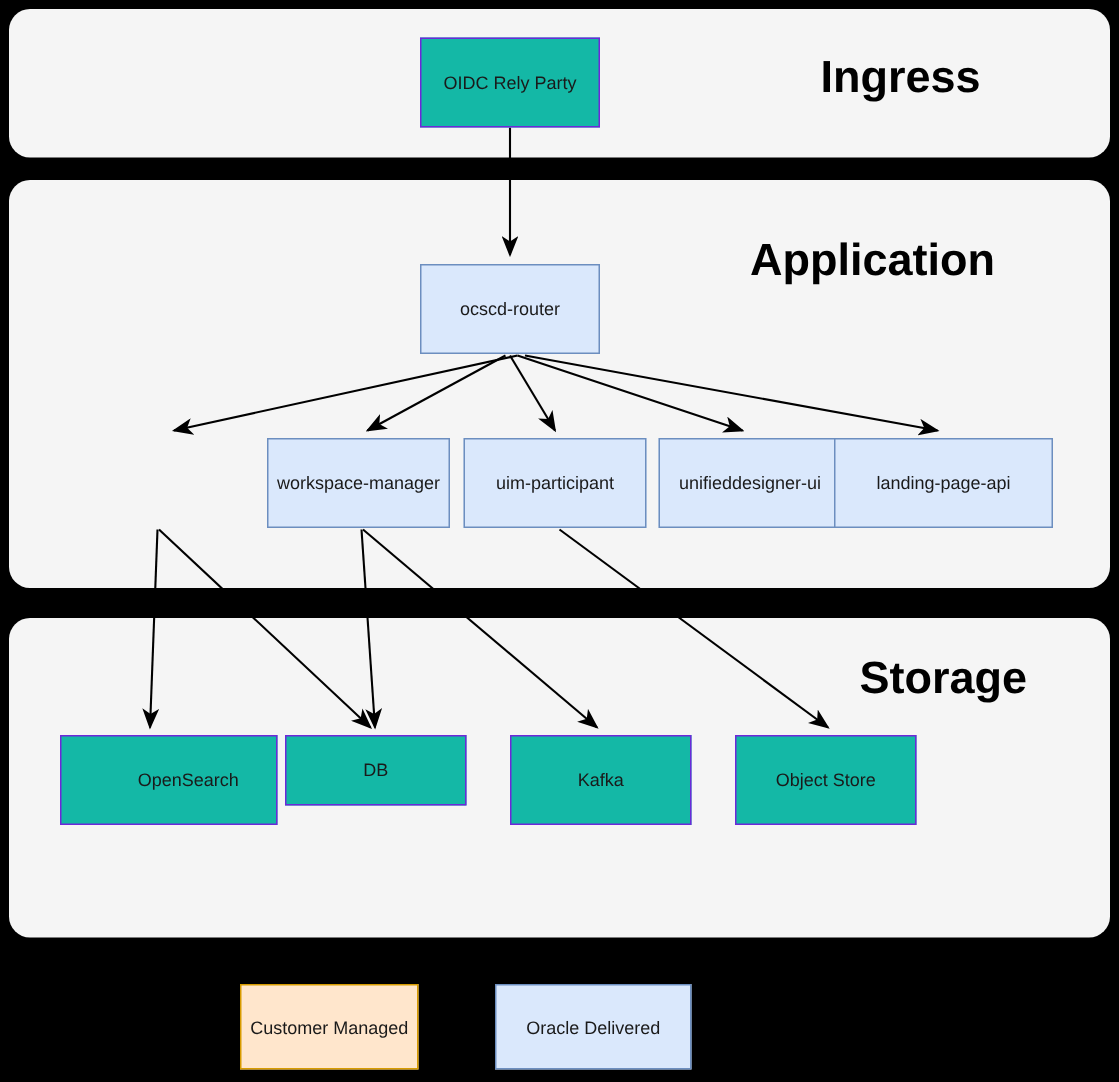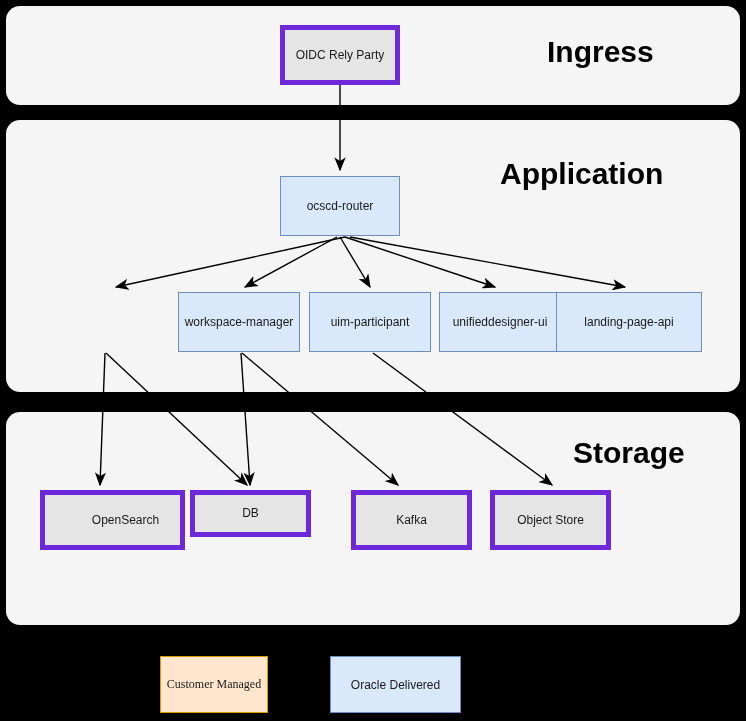--- a/index.html
+++ b/index.html
@@ -39,22 +39,22 @@
     align-items: center;
     justify-content: center;
     text-align: center;
     font-family: "Liberation Sans", sans-serif;
     font-size: 12px;
     color: #1a1a1a;
     line-height: 1.2;
     padding: 2px 4px;
   }
   .node.customer {
-    background: #e5e5e5;
-    border: 5px solid #6d28d9;
+    background: #14b8a6;
+    border: 1px solid #6d28d9;
   }
   .node.oracle {
     background: #dae8fc;
     border: 1px solid #6c8ebf;
   }
   .legend-box {
     position: absolute;
     box-sizing: border-box;
     display: flex;
     align-items: center;
@@ -124,19 +124,19 @@
 
   <div class="node oracle" id="node-ocscd-router" style="left: 280px; top: 176px; width: 120px; height: 60px;">ocscd-router</div>
 
   <div class="node oracle" id="node-workspace-manager" style="left: 178px; top: 292px; width: 122px; height: 60px;">workspace-manager</div>
   <div class="node oracle" id="node-uim-participant" style="left: 309px; top: 292px; width: 122px; height: 60px;">uim-participant</div>
   <div class="node oracle" id="node-unifieddesigner-ui" style="left: 439px; top: 292px; width: 122px; height: 60px;">unifieddesigner-ui</div>
   <div class="node oracle" id="node-landing-page-api" style="left: 556px; top: 292px; width: 146px; height: 60px;">landing-page-api</div>
 
   <div class="node customer" id="node-opensearch" style="left: 40px; top: 490px; width: 145px; height: 60px; padding-left: 30px;">OpenSearch</div>
   <div class="node customer" id="node-db" style="left: 190px; top: 490px; width: 121px; height: 47px;">DB</div>
-  <div class="node customer" id="node-kafka" style="left: 340px; top: 490px; width: 121px; height: 60px; margin-left: 11px;">Kafka</div>
+  <div class="node customer" id="node-kafka" style="left: 340px; top: 490px; width: 121px; height: 60px;">Kafka</div>
   <div class="node customer" id="node-object-store" style="left: 490px; top: 490px; width: 121px; height: 60px;">Object Store</div>
 
-  <div class="legend-box customer" id="legend-customer-managed" style="left: 160px; top: 656px; width: 108px; height: 57px; font-family: Liberation Serif, serif;">Customer Managed</div>
+  <div class="legend-box customer" id="legend-customer-managed" style="left: 160px; top: 656px; width: 119px; height: 57px;">Customer Managed</div>
   <div class="legend-box oracle" id="legend-oracle-delivered" style="left: 330px; top: 656px; width: 131px; height: 57px;">Oracle Delivered</div>
 
 </div>
 
 </body></html>

